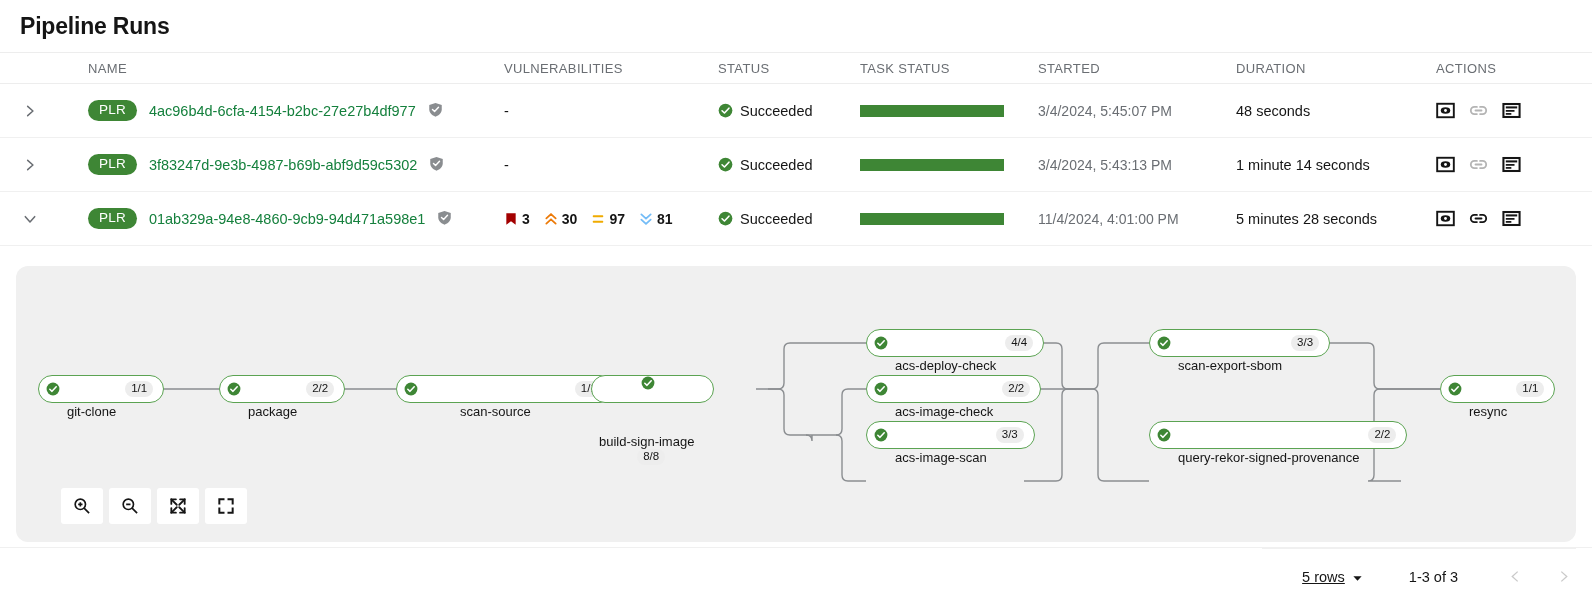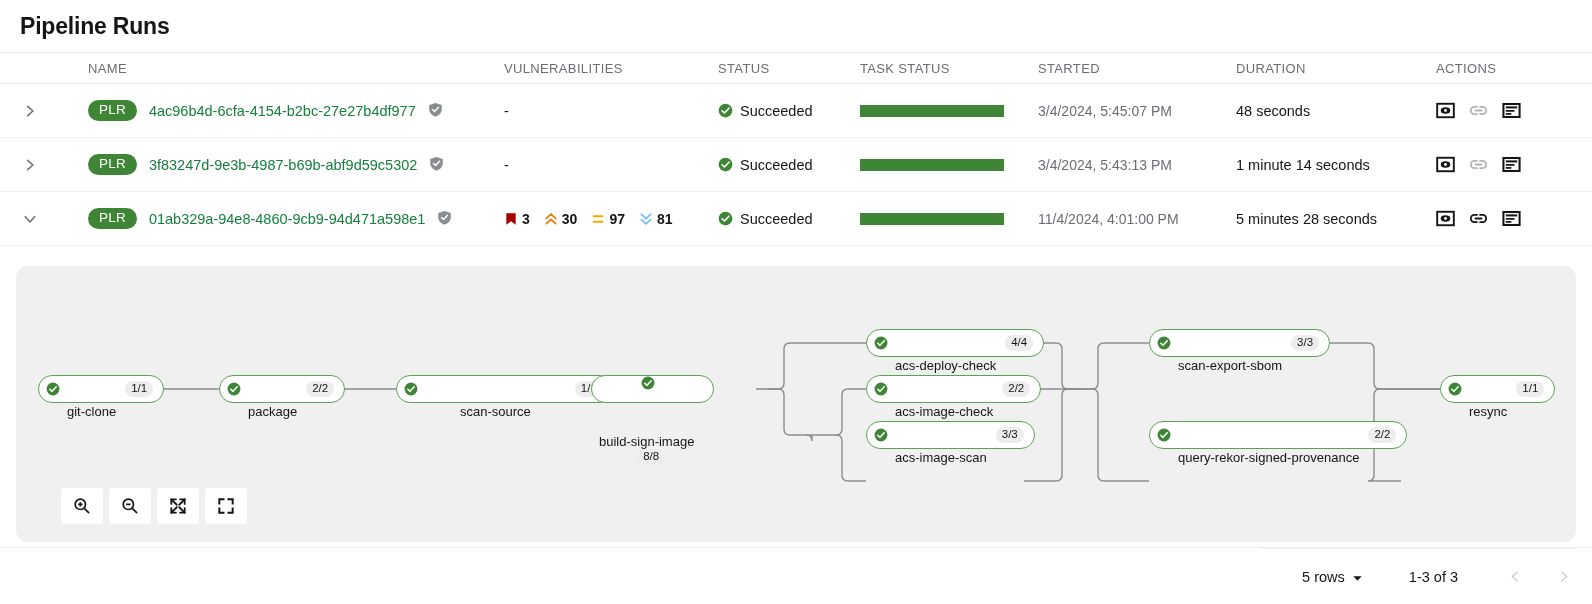--- a/index.html
+++ b/index.html
@@ -151,20 +151,21 @@
     position:absolute; right:16px; bottom:0;
     height:56px;
     display:flex; align-items:center; gap:0;
     border-top:1px solid #f0f0f0;
     padding-left:40px;
   }
   .rows-select {
     display:flex; align-items:center; gap:7px;
     font-size:14.5px; color:#151515; cursor:pointer;
     margin-right:46px;
+    text-decoration:underline;
   }
   .caret { width:11px; height:11px; color:#151515; }
   .page-range { font-size:14.5px; color:#151515; margin-right:44px; }
   .pg-btn { width:26px; height:26px; display:flex; align-items:center; justify-content:center; cursor:pointer; color:#c9c9c9; }
   .pg-btn svg { width:13px; height:13px; }
   .pg-gap { width:22px; }
   .pag-divider {
     position:absolute; left:0; right:0; bottom:56px; height:1px; background:#f0f0f0;
   }
 </style>

